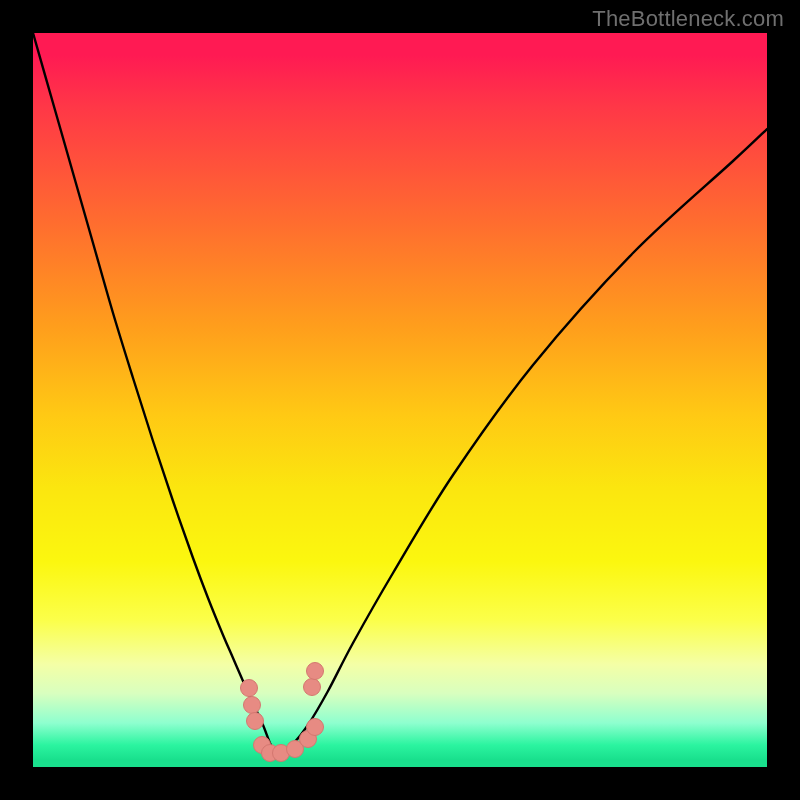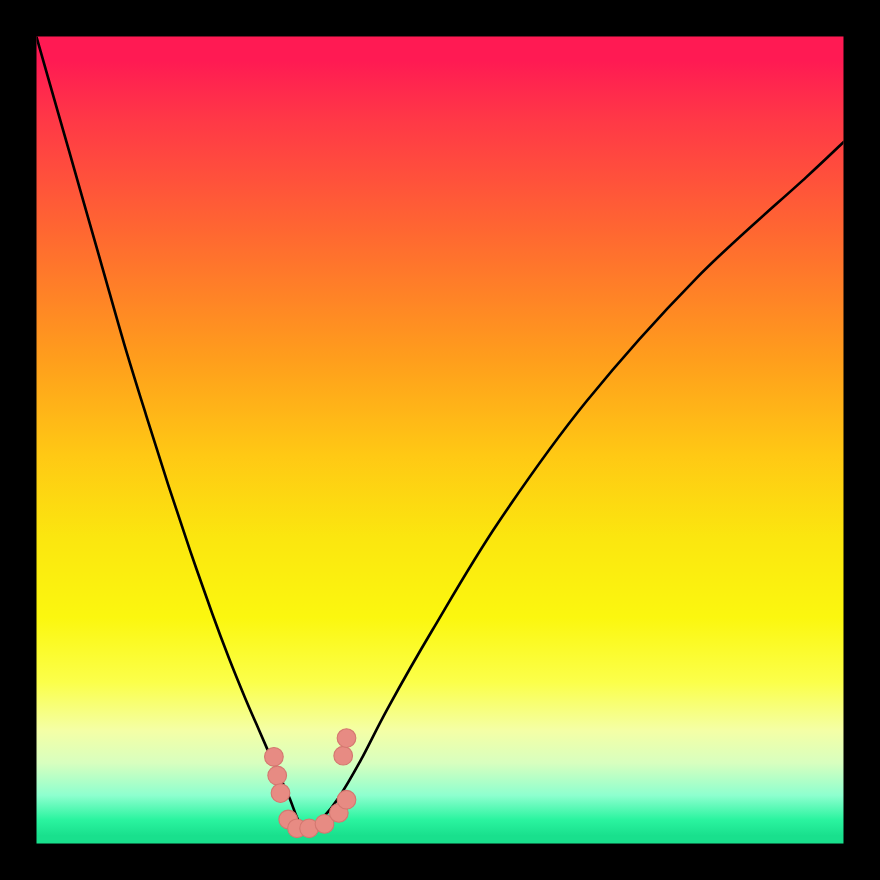--- a/index.html
+++ b/index.html
@@ -85,13 +85,14 @@
           <circle cx="248" cy="720" r="8.5" fill="#e78b83" stroke="#d47770" stroke-width="1"></circle>
           <circle cx="262" cy="716" r="8.5" fill="#e78b83" stroke="#d47770" stroke-width="1"></circle>
           <circle cx="275" cy="706" r="8.5" fill="#e78b83" stroke="#d47770" stroke-width="1"></circle>
           <circle cx="282" cy="694" r="8.5" fill="#e78b83" stroke="#d47770" stroke-width="1"></circle>
           <circle cx="279" cy="654" r="8.5" fill="#e78b83" stroke="#d47770" stroke-width="1"></circle>
           <circle cx="282" cy="638" r="8.5" fill="#e78b83" stroke="#d47770" stroke-width="1"></circle>
         </g>
     </svg>
   </div>
 
+  <div class="watermark">TheBottleneck.com</div>
 </div>
 
 </body></html>

